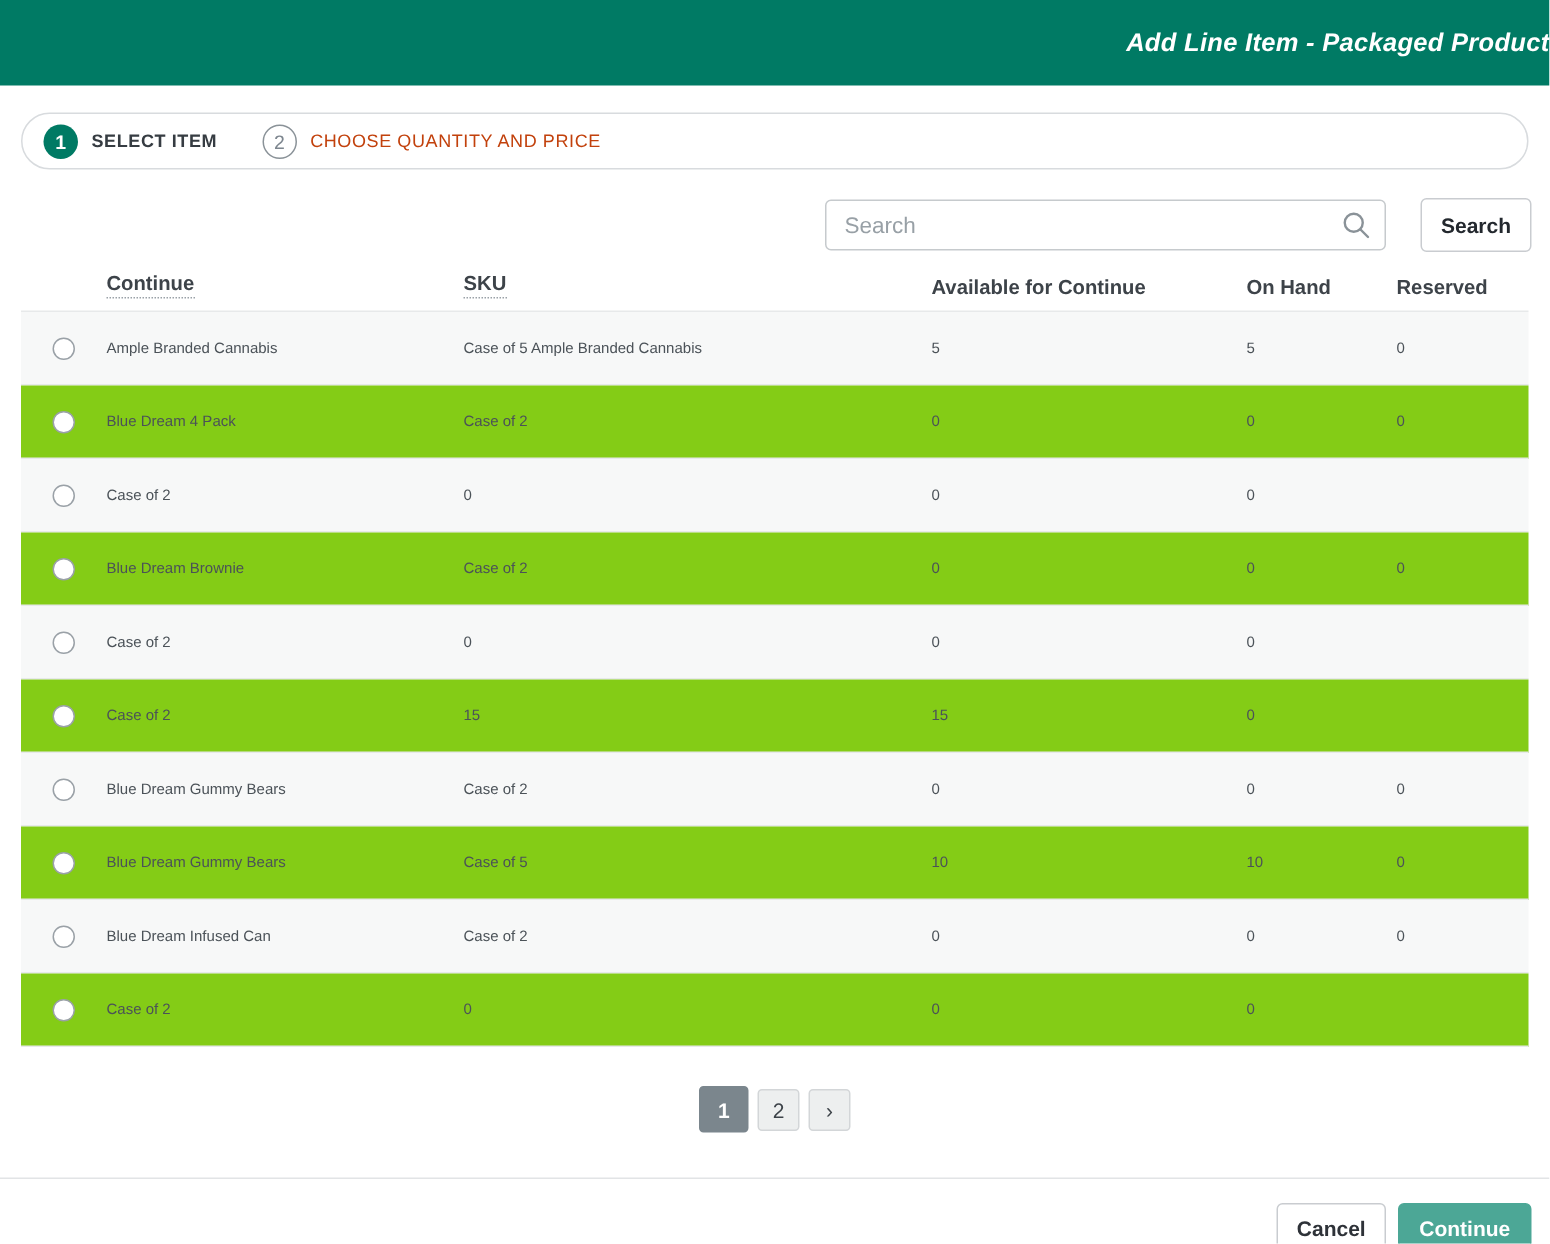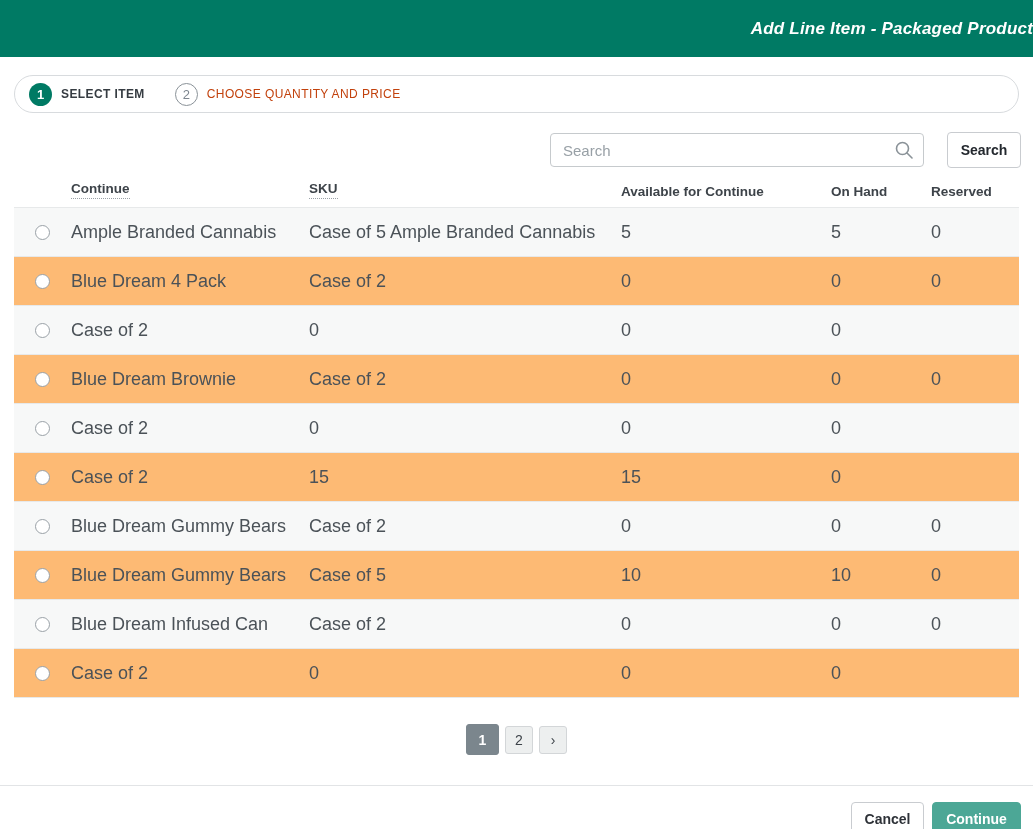--- a/index.html
+++ b/index.html
@@ -123,24 +123,24 @@
   .th .th-text { display: inline-block; }
   .th.sortable .th-text {
     border-bottom: 1px dotted #9aa1a7;
     padding-bottom: 2px;
     cursor: pointer;
   }
   .tbody { border-top: 1px solid #e7e9ea; }
   .trow {
     height: 49px;
     border-bottom: 1px solid #e7e9ea;
-    background: #fdba74;
+    background: #84cc16;
   }
   .trow:nth-child(odd) { background: #f7f8f8; }
-  .cell { font-size: 18px; color: #4b5258; }
+  .cell { font-size: 10px; color: #4b5258; }
   .radio-cell { display: flex; justify-content: center; }
   .radio {
     width: 15px; height: 15px;
     border: 1px solid #9aa1a7;
     border-radius: 50%;
     background: #ffffff;
     cursor: pointer;
     display: inline-block;
   }
 

